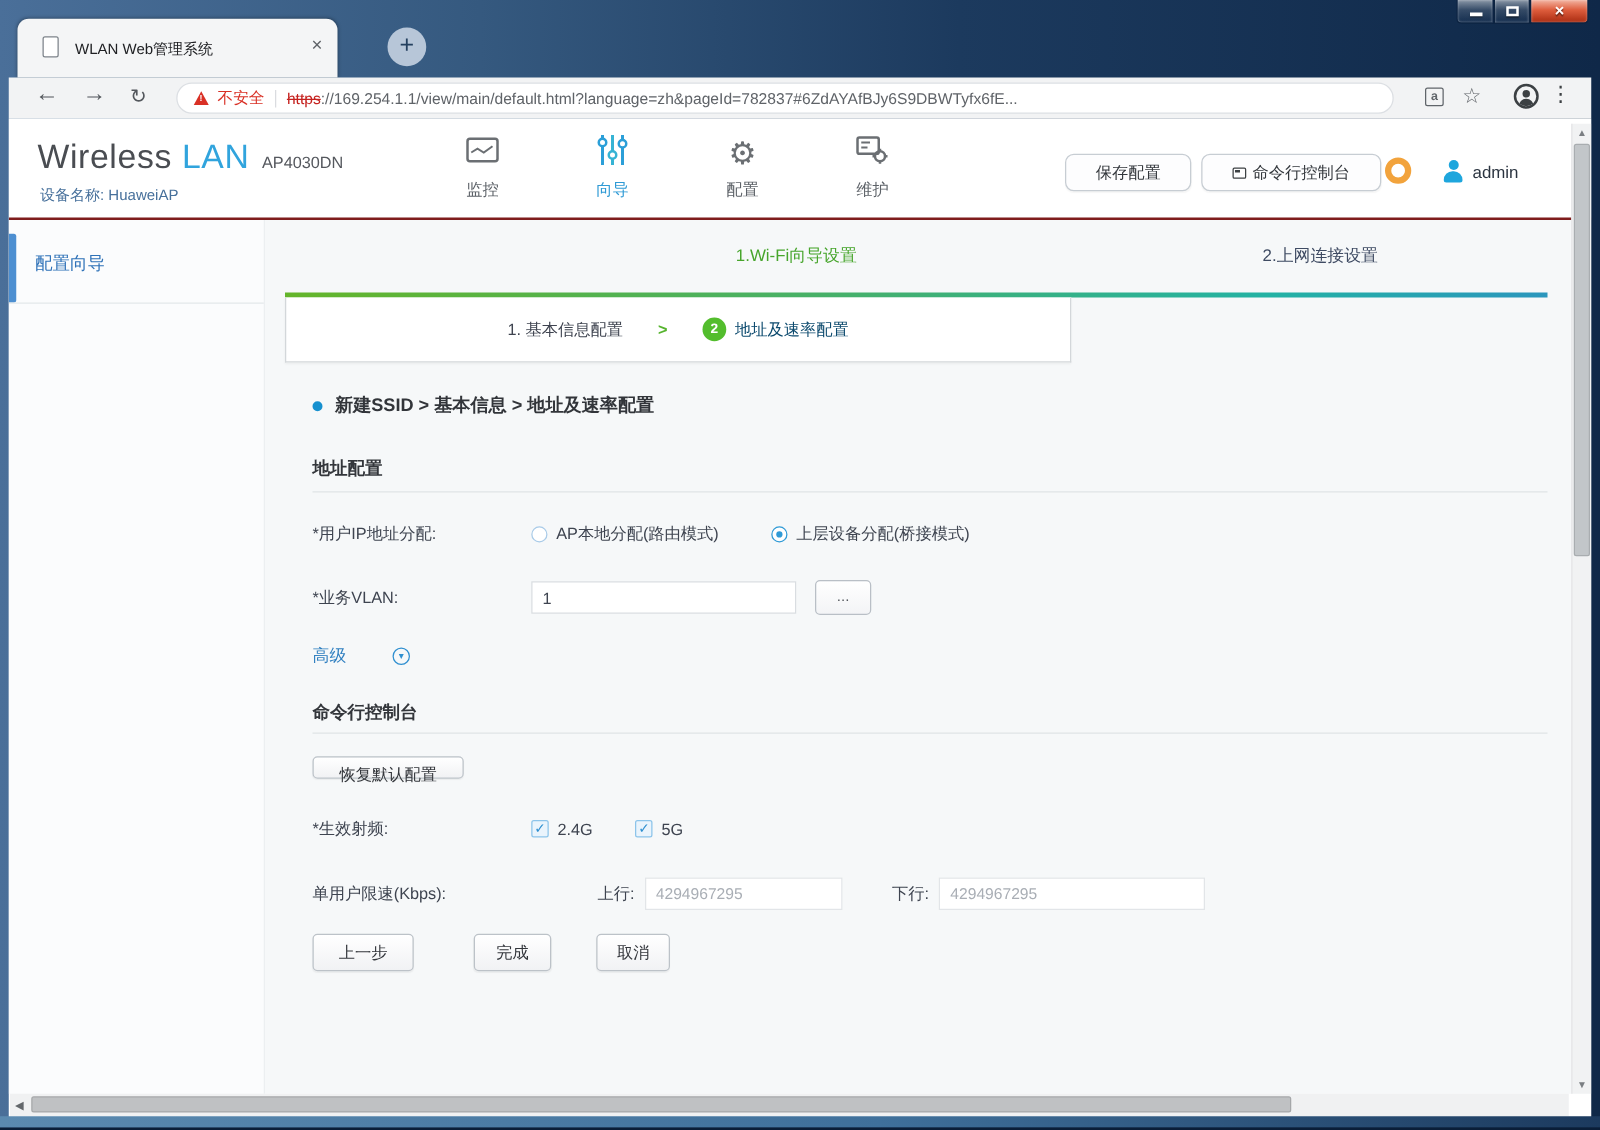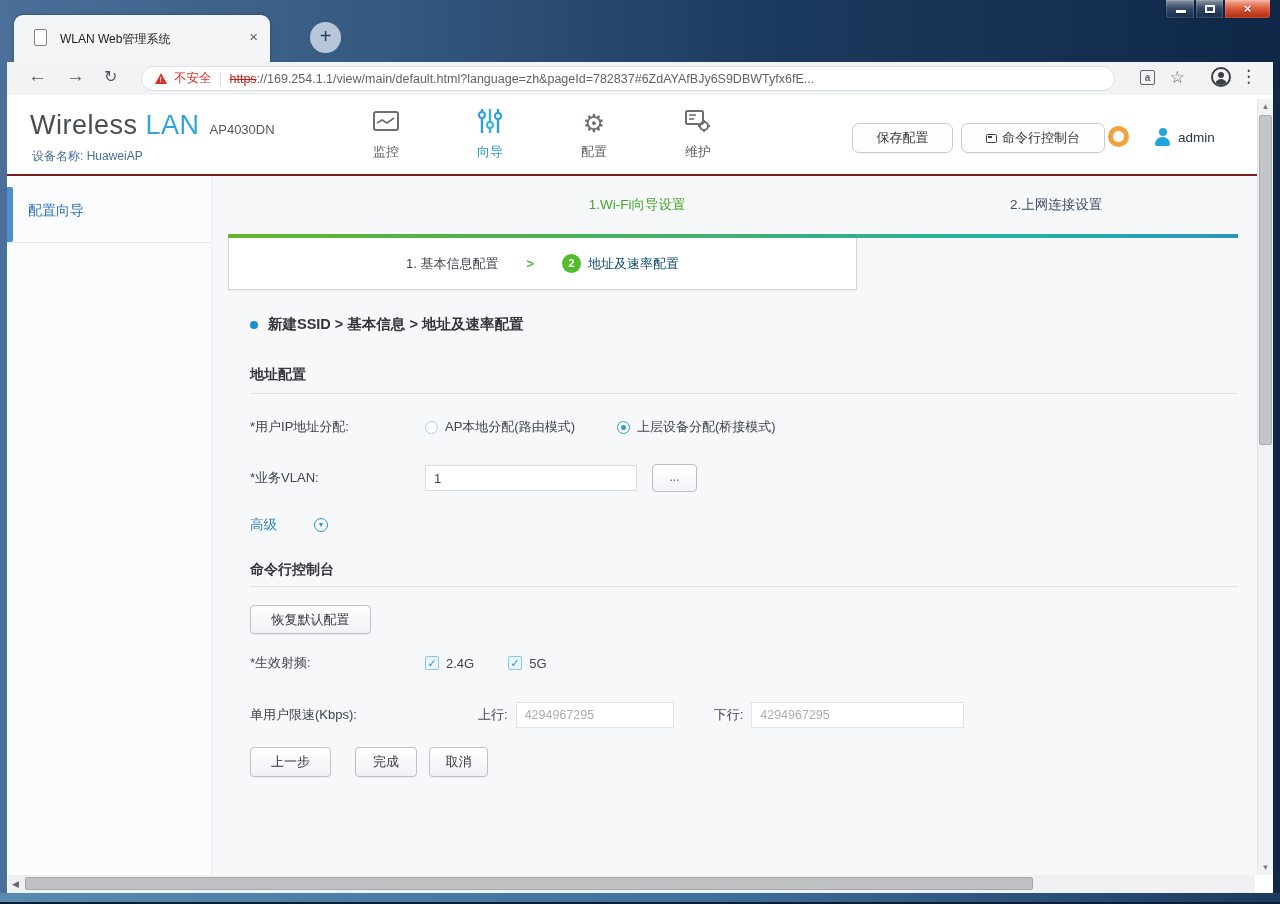--- a/index.html
+++ b/index.html
@@ -126,28 +126,28 @@
   .txt-input { height:26px; border:1px solid #d9dde1; background:#fff; font-size:13px; color:#3e4450;
     padding-left:8px; font-family:"Liberation Sans",sans-serif; }
   .vlan-input { width:212px; }
   .browse-btn { width:45px; height:28px; margin-left:15px; border:1px solid #b9bfc6; border-radius:4px;
     background:linear-gradient(#fff,#f3f4f6); font-size:12px; color:#55585e; line-height:25px; text-align:center; }
   .advanced { position:absolute; left:22px; display:flex; align-items:center; color:#2f7fc0; font-size:13.5px;gap:30px; }
   .adv-circle { width:14px; height:14px; border:1.5px solid #2f8fd0; border-radius:50%; margin-left:7px;
     font-size:8px; color:#2f8fd0; text-align:center; line-height:12px; }
   .push-btn { border:1px solid #bcc2c8; border-radius:4px; background:linear-gradient(#ffffff,#f1f2f4);
     font-size:13px; color:#33363b; text-align:center; box-shadow:0 1px 1px rgba(0,0,0,.05); }
-  .restore { position:absolute; left:22px; width:121px; height:29px; line-height:27px; }
+  .restore { position:absolute; left:22px; width:121px; height:18px; line-height:27px; }
   .checkbox { width:14px; height:14px; background:#eaf4fc; border:1px solid #8cc4ea; border-radius:2px;
     color:#2f8fd0; font-size:11px; line-height:13px; text-align:center; flex:none; }
   .rate-input { color:#a9aeb5; font-size:12.5px; border-color:#e2e5e8; }
   .up-input { width:158px; margin-left:8px; }
   .down-input { width:213px; margin-left:8px; }
   .ud-label { flex:none; }
-  .btn-row { position:absolute; left:22px; display:flex; }
+  .btn-row { position:absolute; left:22px; display:flex;gap:24px; }
   .btn-row .push-btn { height:30px; line-height:28px; }
   .b-prev { width:81px; }
   .b-finish { width:62px; margin-left:24px; }
   .b-cancel { width:59px; margin-left:12px; }
 
   
   .vscroll { position:absolute; right:0; top:4px; width:16px; height:776px; background:#f1f2f3; border-left:1px solid #e3e4e6; }
   .vscroll .arr { position:absolute; left:0; width:100%; text-align:center; font-size:8px; color:#7a7e82; }
   .vscroll .up { top:3px; } .vscroll .down { bottom:3px; }
   .vthumb { position:absolute; left:1px; top:16px; width:13px; height:330px; background:#c2c6c9;

